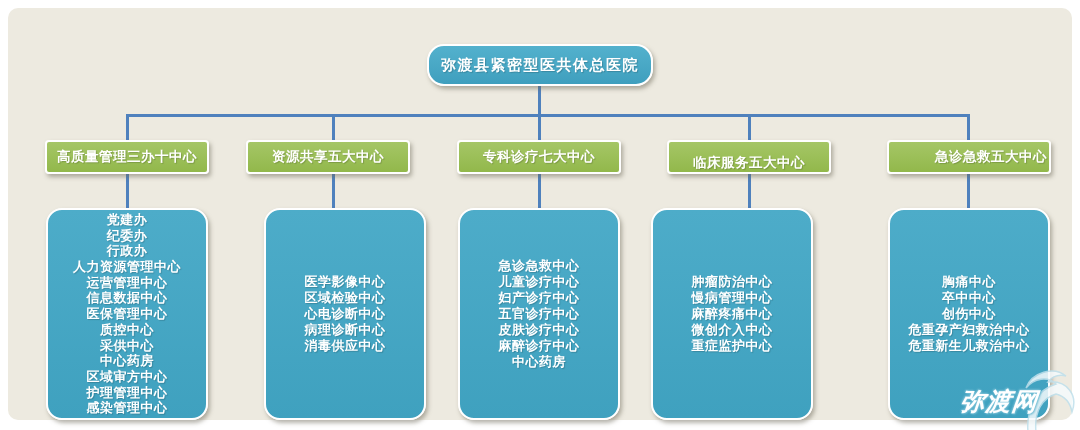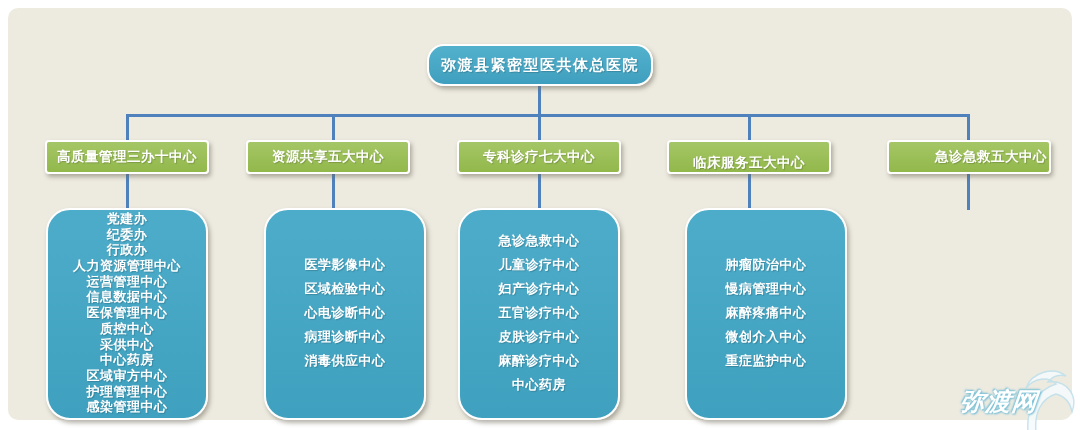--- a/index.html
+++ b/index.html
@@ -29,34 +29,33 @@
     border-radius:17px; font-size:15px; letter-spacing:1.5px;
   }
   .green-box {
     top:140px; width:164px; height:34px;
     background:linear-gradient(#a5c666,#92b84b);
     border-radius:4px; font-size:13.5px; letter-spacing:0.5px;
   }
   .teal-box {
     top:208px; width:162px; height:212px;
     background:linear-gradient(#4dacc9,#3fa1bf);
-    border-radius:24px; font-size:13px;
+    border-radius:16px; font-size:13px;
     flex-direction:column;
-    font-family:Liberation Mono, monospace;
   }
-  .list { display:flex; flex-direction:column; align-items:center; justify-content:center; gap:8px; }
+  .list { display:flex; flex-direction:column; align-items:center; justify-content:center; }
   .list.compact { gap:0; }
   .list-item { line-height:16px; white-space:nowrap; letter-spacing:0.5px; }
   .compact .list-item { line-height:15.7px; }
 
   
   .g1 { left:45px;text-align:center; }  .t1 { left:46px; }
   .g2 { left:234px;margin-left:12px; } .t2 { left:264px; }
   .g3 { left:457px; } .t3 { left:458px; }
-  .g4 { left:667px;align-items:flex-end; } .t4 { left:685px; }
+  .g4 { left:667px;align-items:flex-end; } .t4 { left:651px; }
   .g5 { left:887px;padding-left:44px; } .t5 { left:888px; }
 
   
   .watermark {
     position:absolute; right:4px; bottom:0px; width:150px; height:62px;
     pointer-events:none;
   }
   .watermark svg { position:absolute; right:0; bottom:-4px; }
   .watermark .wm-text {
     position:absolute; right:38px; bottom:12px;
@@ -143,20 +142,29 @@
   </div>
   <div class="node teal-box t4">
     <div class="list">
         <div class="list-item">肿瘤防治中心</div>
         <div class="list-item">慢病管理中心</div>
         <div class="list-item">麻醉疼痛中心</div>
         <div class="list-item">微创介入中心</div>
         <div class="list-item">重症监护中心</div>
       </div>
   </div>
+  <div class="node teal-box t5">
+    <div class="list">
+        <div class="list-item">胸痛中心</div>
+        <div class="list-item">卒中中心</div>
+        <div class="list-item">创伤中心</div>
+        <div class="list-item">危重孕产妇救治中心</div>
+        <div class="list-item">危重新生儿救治中心</div>
+      </div>
+  </div>
 
   <div class="watermark">
     <svg width="78" height="66" viewBox="0 0 78 66">
       <path d="M30,64 C28,42 38,22 58,16 C50,8 36,10 28,20 C34,4 56,-2 68,8 C60,6 54,9 50,14 C70,12 80,28 74,44 C72,34 66,28 58,26 C44,30 36,44 38,64 Z" fill="#f6fbfd" opacity="0.85" stroke="#bfe0ec" stroke-width="1.5"></path>
     </svg>
     <span class="wm-text">弥渡网</span>
   </div>
 </div>
 
 </body></html>

